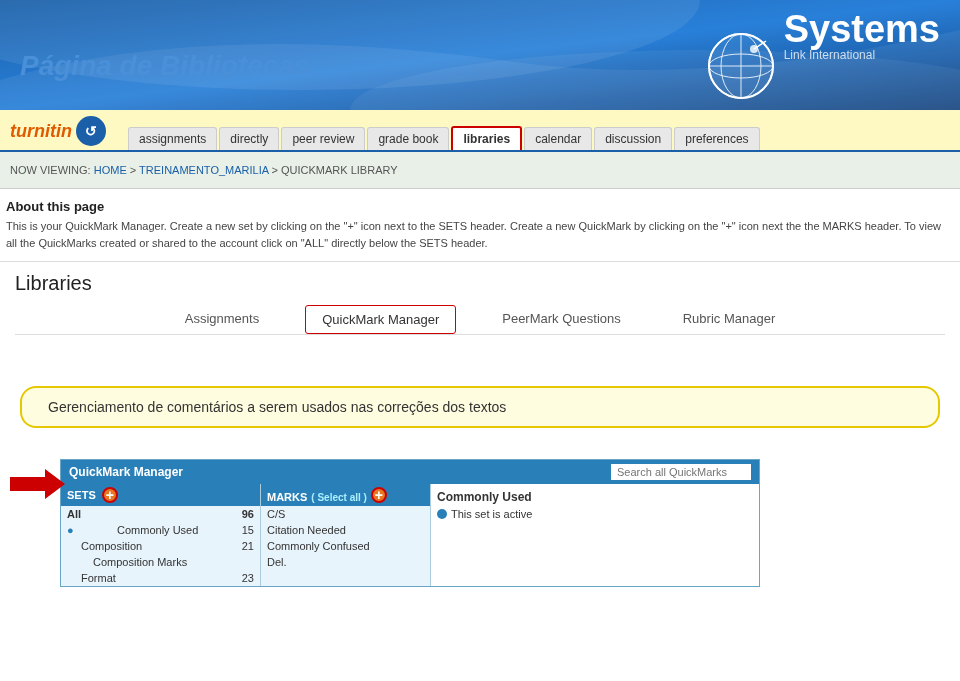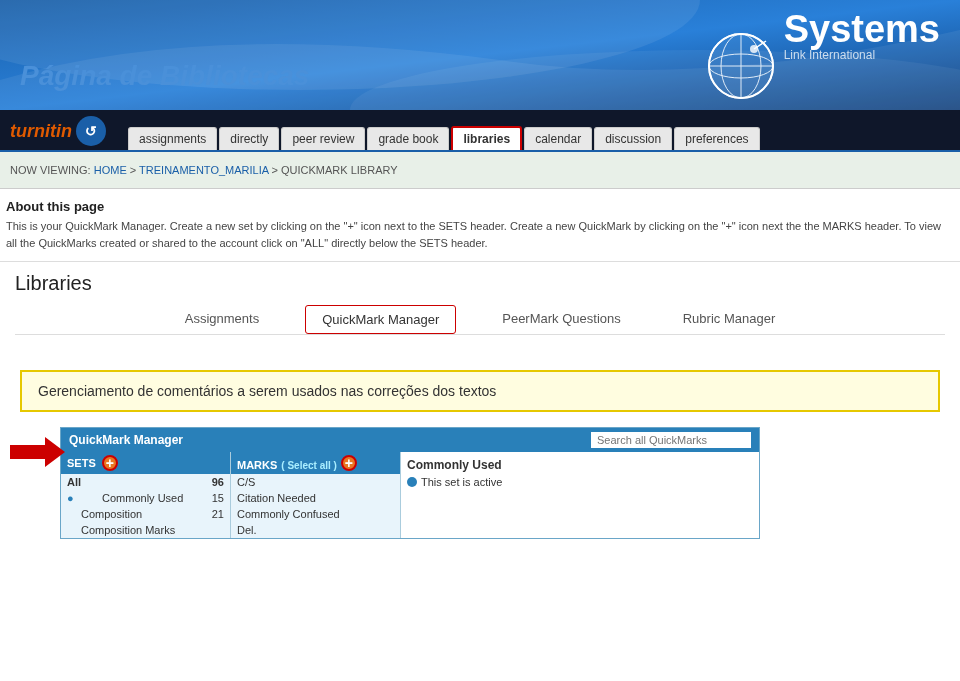--- a/index.html
+++ b/index.html
@@ -7,21 +7,21 @@
 
     
     .header {
       position: relative;
       background: linear-gradient(135deg, #1a5fa8 0%, #2980d9 40%, #1a5fa8 70%, #0d3d7a 100%);
       height: 110px;
       overflow: hidden;
     }
     .header-title {
       position: absolute;
-      bottom: 18px;
+      bottom: 28px;
       left: 20px;
       font-size: 28px;
       font-weight: bold;
       color: #4a90d9;
       font-style: italic;
     }
     .header-logo {
       position: absolute;
       top: 10px;
       right: 20px;
@@ -49,21 +49,21 @@
       color: #cde;
     }
     .logo-premier {
       font-size: 11px;
       color: #cde;
       margin-top: 48px;
     }
 
     
     .turnitin-bar {
-      background: #0f172a;
+      background: #fef9c3;
       border-bottom: 2px solid #1a5fa8;
       padding: 6px 10px 0 10px;
       display: flex;
       align-items: flex-end;
       gap: 2px;
     }
     .turnitin-logo {
       display: flex;
       align-items: center;
       margin-right: 20px;
@@ -168,25 +168,25 @@
     .lib-tab.active {
       border: 1px solid #cc0000;
       border-radius: 3px;
       color: #333;
       background: #fff;
       font-weight: normal;
     }
 
     
     .annotation-box {
-      margin: 15px 20px;
+      margin: 31px 20px;
       border: 2px solid #e6c800;
       background: #fffde0;
-      padding: 10px 16px;
-      border-radius: 0;
+      padding: 10px 26px;
+      border-radius: 16px;
     }
     .annotation-text {
       font-size: 14px;
       color: #333;
     }
 
     
     .quickmark-preview {
       margin: 10px 20px 10px 60px;
       position: relative;
@@ -214,27 +214,27 @@
       align-items: center;
       gap: 10px;
     }
     .qm-search {
       margin-left: auto;
       background: white;
       border: none;
       padding: 2px 6px;
       font-size: 11px;
       color: #888;
-      width: 160px;
+      width: 140px;
     }
     .qm-body {
       display: flex;
     }
     .qm-sets {
-      width: 170px;
+      width: 200px;
       border-right: 1px solid #acd;
       background: #e8f4fb;
     }
     .qm-sets-header {
       background: #2980b9;
       color: white;
       padding: 3px 6px;
       font-size: 11px;
       font-weight: bold;
       display: flex;
@@ -425,21 +425,25 @@
         <div class="qm-set-item">
           <span style="color:#2980b9">●</span>
           <span>Commonly Used</span>
           <span>15</span>
         </div>
         <div class="qm-set-item">
           <span style="margin-left:14px">Composition</span>
           <span>21</span>
         </div>
         <div class="qm-set-item">
-          <span style="margin-left:14px">Composition Marks</span>
+          <span style="margin-left:26px">Composition Marks</span>
+        </div>
+        <div class="qm-set-item">
+          <span style="margin-left:14px">Format</span>
+          <span>23</span>
         </div>
       </div>
 
       <div class="qm-marks">
         <div class="qm-marks-header">
           <span>MARKS</span>
           <span class="select-all">( Select all )</span>
           <span class="plus-btn">+</span>
         </div>
         <div class="qm-mark-item">C/S</div>

